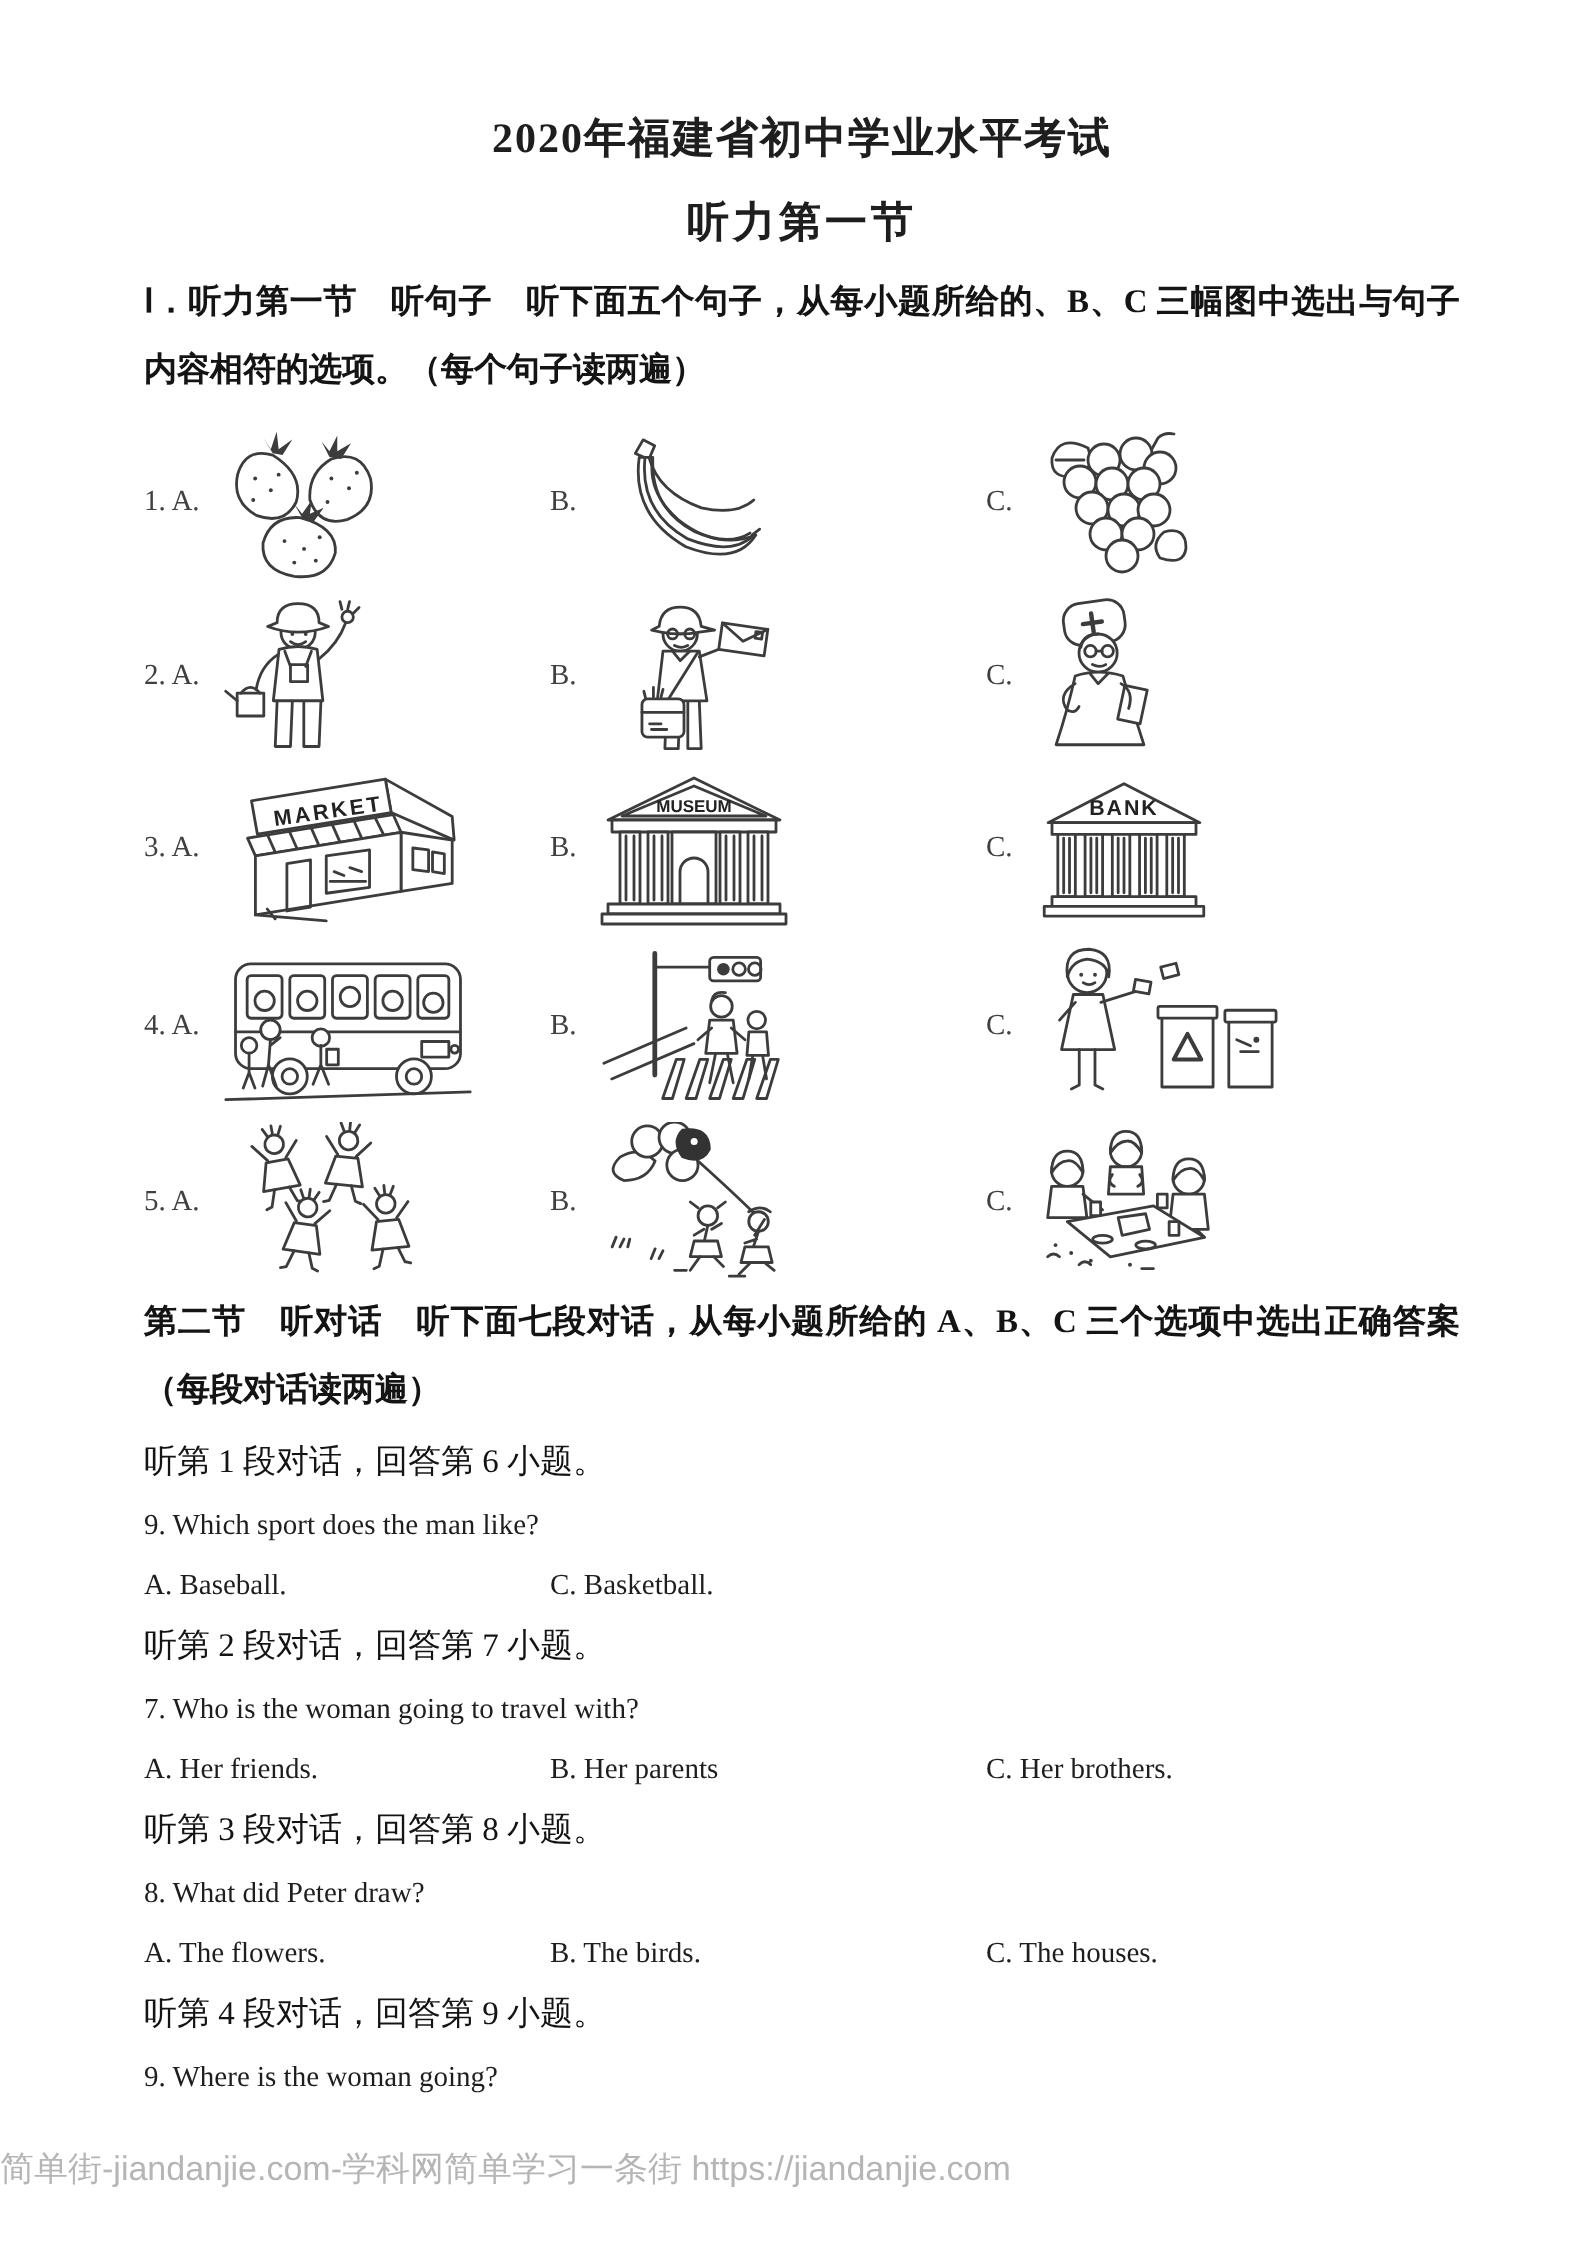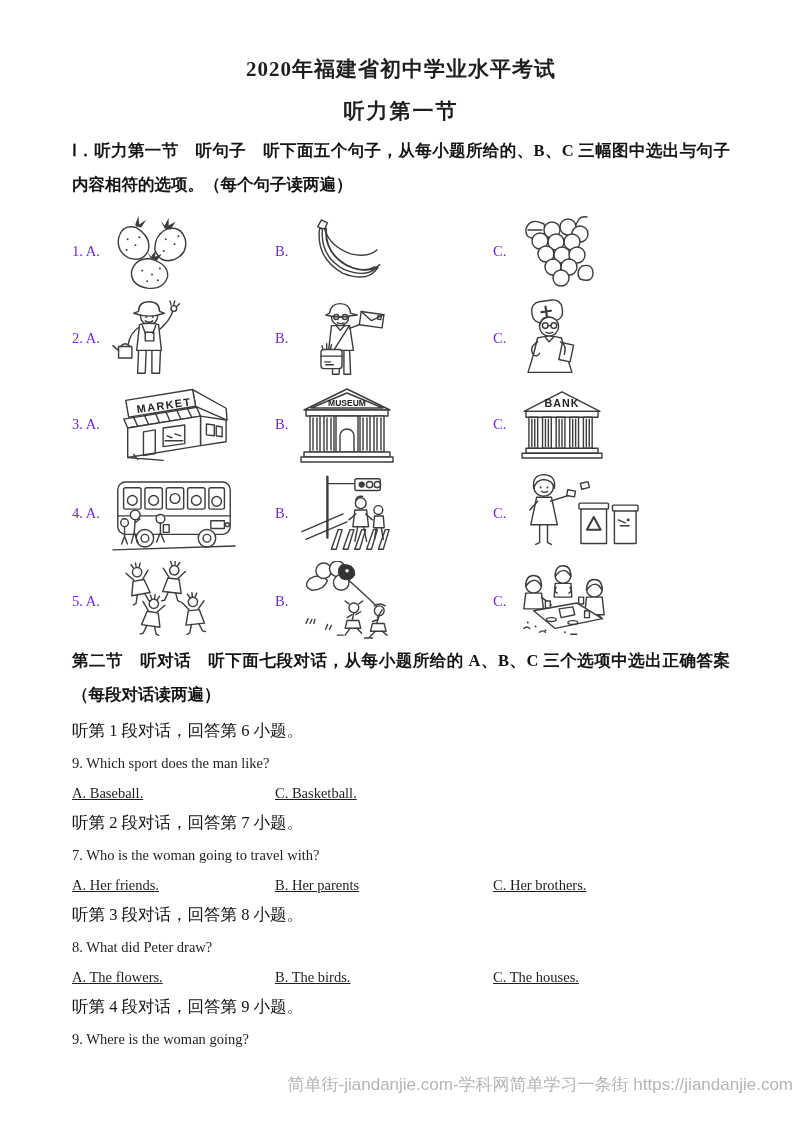--- a/index.html
+++ b/index.html
@@ -16,36 +16,36 @@
   }
   .title{font-size:21px;font-weight:bold;text-align:center;line-height:30px;letter-spacing:1px;}
   .subtitle{font-size:21px;font-weight:bold;text-align:center;line-height:30px;margin-top:12px;letter-spacing:2px;}
   .cn-para{font-size:16.5px;font-weight:bold;line-height:34px;text-align:justify;margin-top:8px;color:#141414;}
   .pic-rows{margin-top:6px;}
   .pic-row{display:flex;align-items:center;}
   .pic-cell{display:flex;align-items:center;gap:10px;height:100%;}
   .cell-a{width:203px;}
   .cell-b{width:218px;}
   .cell-c{flex:1;}
-  .pic-label{font-size:14.5px;white-space:nowrap;color:#6d28d9;}
+  .pic-label{font-size:14.5px;white-space:nowrap;color:#404040;}
   svg{display:block;}
   svg *{vector-effect:non-scaling-stroke;}
   .art{stroke:#3c3c3c;stroke-width:1.4;fill:none;stroke-linecap:round;stroke-linejoin:round;}
   .artf{stroke:#3c3c3c;stroke-width:1.4;fill:#fff;stroke-linecap:round;stroke-linejoin:round;}
   .dark{fill:#3c3c3c;stroke:none;}
   .sign-text{font-family:"Liberation Sans",sans-serif;font-weight:bold;fill:#222;stroke:none;}
   .dialog-prompt{font-size:16.5px;font-weight:normal;color:#141414;line-height:26px;margin-top:6px;}
   .q-text{font-size:14.5px;line-height:22px;margin-top:8px;}
-  .opt-row{display:flex;font-size:14.5px;line-height:22px;margin-top:8px;text-decoration:underline;}
+  .opt-row{display:flex;font-size:14.5px;line-height:22px;margin-top:8px;}
   .opt-a{width:203px;}
   .opt-b{width:218px;}
   .opt-c{flex:1;}
   .footer{
     position:absolute;left:0;bottom:26px;width:100%;
-    text-align:right;
+    text-align:left;
     font-family:"Liberation Sans",sans-serif;
     font-size:17px;color:#b5b5b5;
   }
 </style>
 </head>
 <body>
 
 <div class="page">
 
   <div class="title">2020年福建省初中学业水平考试</div>

